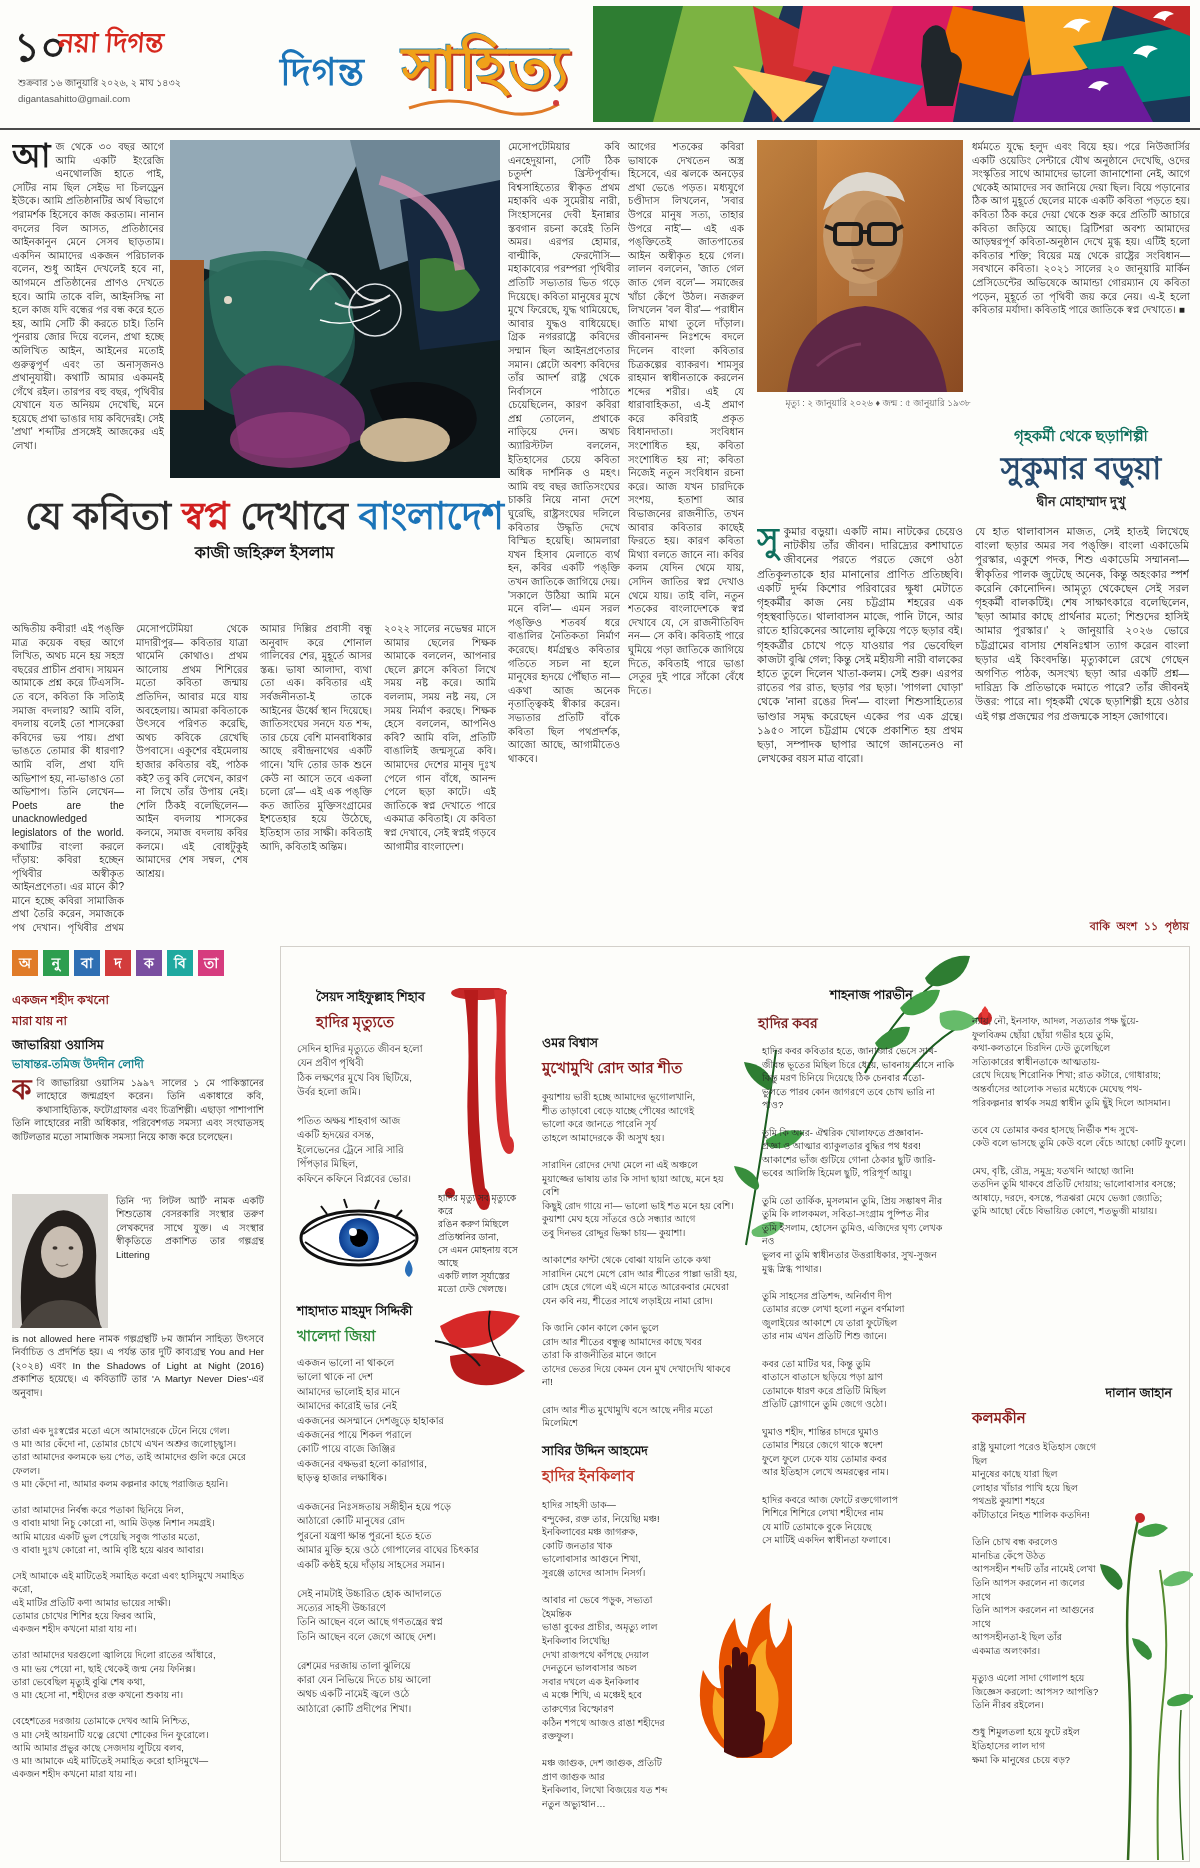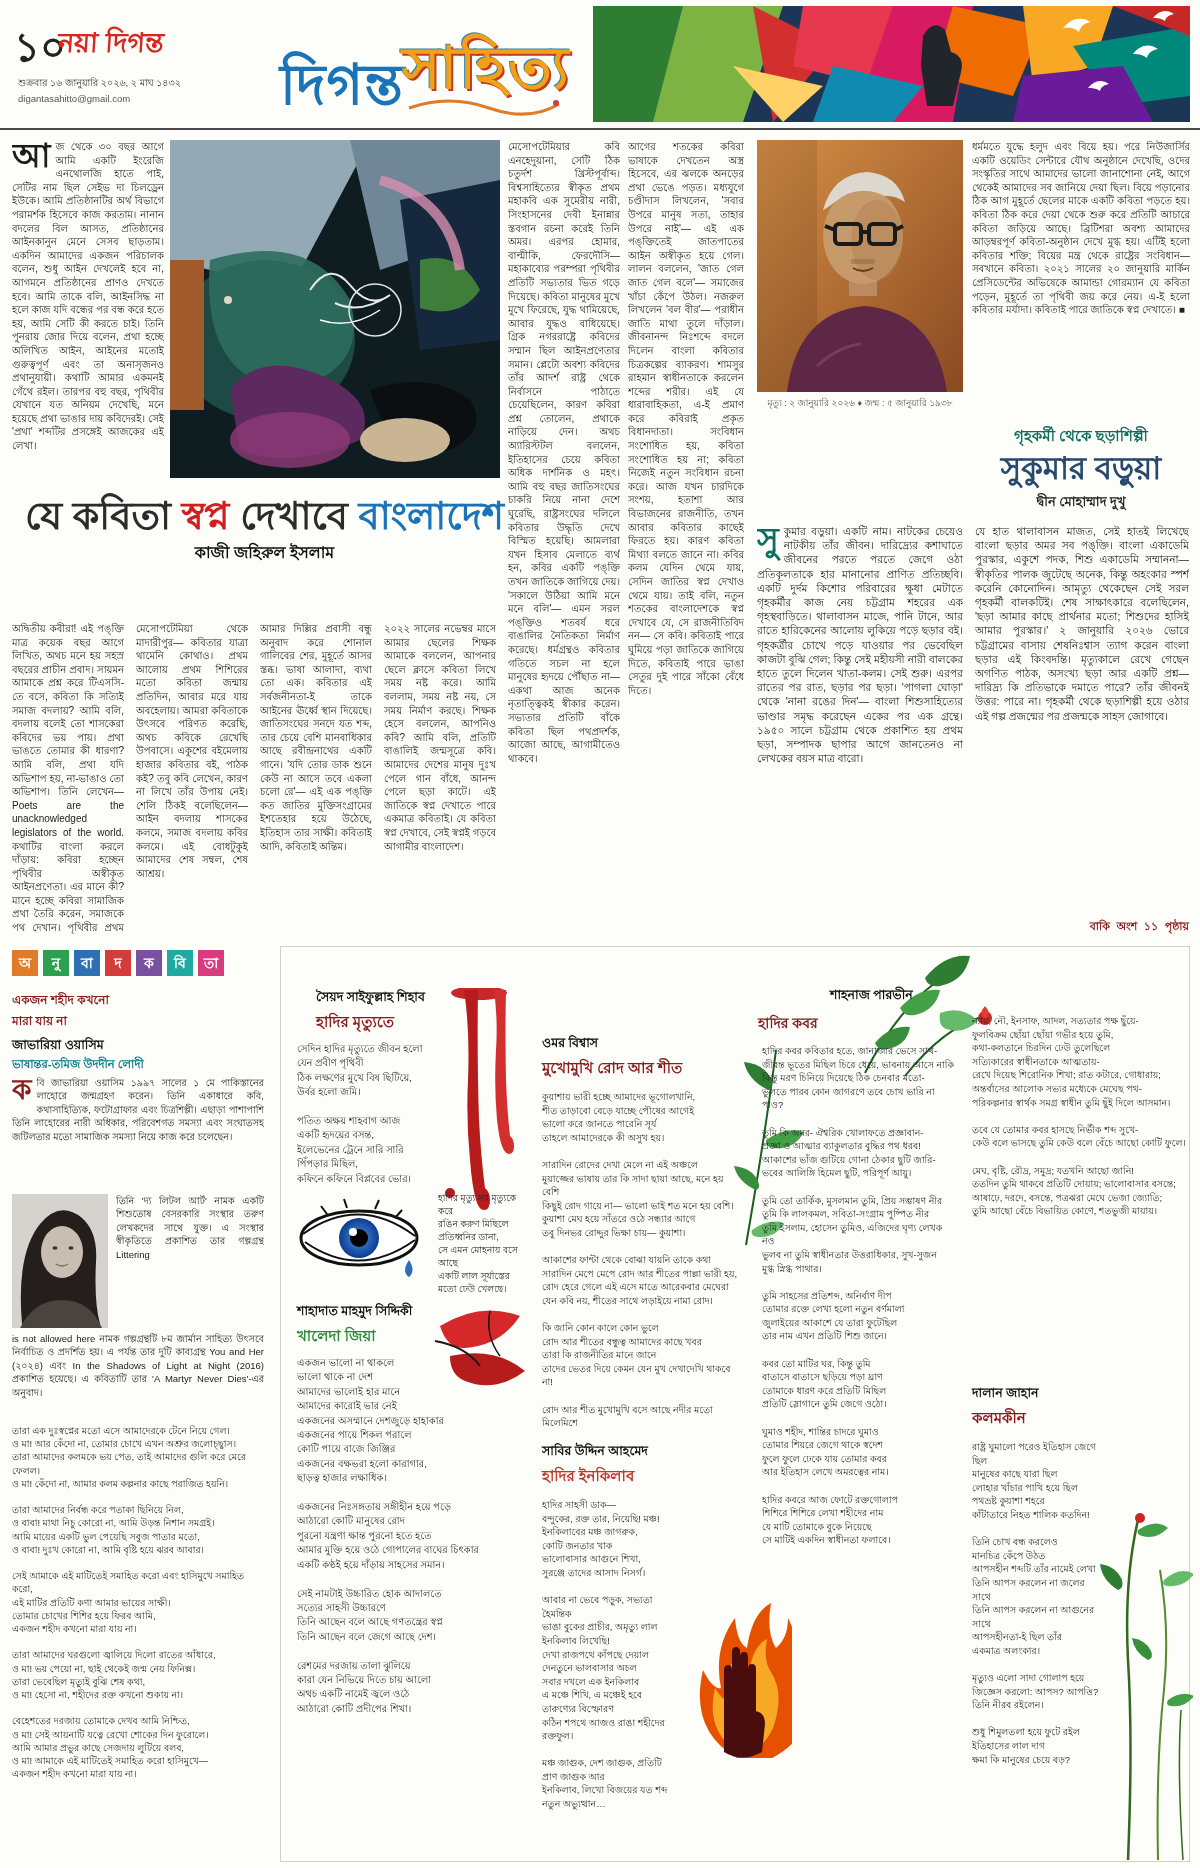--- a/index.html
+++ b/index.html
@@ -12,32 +12,32 @@
   .author{font-weight:bold;font-size:12.5px;color:#101010;}
   .ptitle{font-weight:bold;font-size:15px;}
   .dc{float:left;font-weight:bold;font-size:33px;line-height:30px;padding:1px 5px 0 0;color:#1c1c1c;}
   .dc-red{color:#8a1c1c;}
   .dc-teal{color:#0e6e5c;}
   .hdr-rule{left:0;top:128px;width:1200px;border-top:2px solid #4a4a4a;}
   .pagenum{left:14px;top:16px;font-size:40px;font-weight:bold;color:#222;}
   .logo{left:58px;top:22px;font-size:27px;font-weight:bold;color:#d6281e;transform:skewX(-4deg);}
   .dateline{left:18px;top:76px;font-size:9.5px;color:#333;}
   .email{left:18px;top:93px;font-size:9.5px;color:#555;}
-  .mast-l{left:280px;top:42px;font-size:56px;font-weight:bold;color:#1b74b8;letter-spacing:1px;}
+  .mast-l{left:280px;top:42px;font-size:38px;font-weight:bold;color:#1b74b8;letter-spacing:1px;}
   .mast-r{left:402px;top:24px;font-size:58px;font-weight:bold;color:#f0a11a;
           text-shadow:2px 2px 0 #c23b22,-1px -1px 0 #2e86ab;letter-spacing:2px;}
   .headline{left:12px;top:486px;width:505px;font-size:38px;font-weight:bold;color:#2b2b2b;text-align:center;}
   .hl-red{color:#d01f1f;}
   .hl-blue{color:#1b74b8;}
   .essay-byline{left:12px;top:540px;width:505px;text-align:center;font-size:16px;font-weight:bold;color:#111;}
   .standfirst{left:24px;top:568px;width:482px;height:52px;font-size:12.5px;line-height:17px;color:#3a3a3a;text-align:justify;overflow:hidden;}
   .kicker{left:972px;top:424px;width:218px;text-align:center;font-size:15px;font-weight:bold;color:#0e6e5c;}
   .f-headline{left:972px;top:444px;width:218px;text-align:center;font-size:31px;font-weight:bold;color:#27496d;}
   .f-byline{left:972px;top:492px;width:218px;text-align:center;font-size:13px;font-weight:bold;color:#222;}
-  .f-caption{left:757px;top:396px;width:206px;text-align:center;font-size:9px;color:#555;}
+  .f-caption{left:775px;top:396px;width:206px;text-align:center;font-size:9px;color:#555;}
   .f-cont{left:975px;top:918px;width:214px;text-align:right;font-size:11px;font-weight:bold;color:#8a1c1c;font-family:Liberation Mono, monospace;}
   .poembox{left:280px;top:946px;width:908px;height:914px;border:1px solid #d3d0ca;}
   .lbox{display:inline-block;width:26px;height:26px;line-height:26px;text-align:center;color:#fff;font-weight:bold;font-size:14px;margin-right:5px;}
   .c0{background:#e07b28}.c1{background:#2e9e4f}.c2{background:#2f6fb3}.c3{background:#d23c3c}
   .c4{background:#7a4fa0}.c5{background:#1fa9a0}.c6{background:#d63c7e}
   .t-maroon{color:#8a1c1c}.t-green{color:#2e8b3a}.t-red{color:#c0392b}.t-dkred{color:#7a1f1f}
   .translator{font-weight:bold;font-size:11.5px;color:#0b7d8a;}
   .bio{font-size:9.5px;line-height:13.4px;text-align:justify;color:#222;overflow:hidden;}
   svg{display:block;}
 </style>
@@ -416,21 +416,21 @@
 পরিকল্পনার স্বার্থক সমগ্র স্বাধীন তুমি ছুঁই দিলে আসমান।
 
 তবে যে তোমার কবর হাসছে নির্ভীক শব্দ সুখে-
 কেউ বলে ভাসছে তুমি কেউ বলে বেঁচে আছো কোটি ফুলে।
 
 মেঘ, বৃষ্টি, রৌদ্র, সমুদ্র; যতখনি আছো জানি!
 ততদিন তুমি থাকবে প্রতিটি দোয়ায়; ভালোবাসার বসন্তে;
 আষাঢ়ে, দরদে, বসন্তে, পত্রঝরা মেঘে ভেজা জ্যোতি;
 তুমি আছো বেঁচে বিভায়িত কোণে, শতভুজী মায়ায়।</div>
 
-  <div class="abs author" style="left:972px;top:1384px;width:200px;">দালান জাহান</div>
+  <div class="abs author" style="left:972px;top:1384px;width:200px;text-align:right;">দালান জাহান</div>
   <div class="abs ptitle t-maroon" style="left:972px;top:1406px;width:200px;">কলমকীন</div>
   <div class="abs poem" style="left:972px;top:1440px;width:132px;height:418px;font-size:9.4px;line-height:13.6px;">রাষ্ট্র ঘুমালো পরেও ইতিহাস জেগে ছিল
 মানুষের কাছে যারা ছিল
 লোহার খাঁচার পাখি হয়ে ছিল
 পথভ্রষ্ট কুয়াশা শহরে
 কাঁটাতারে নিহত শালিক কতদিন!
 
 তিনি চোখ বন্ধ করলেও
 মানচিত্র কেঁপে উঠত
 আপসহীন শব্দটি তাঁর নামেই লেখা

